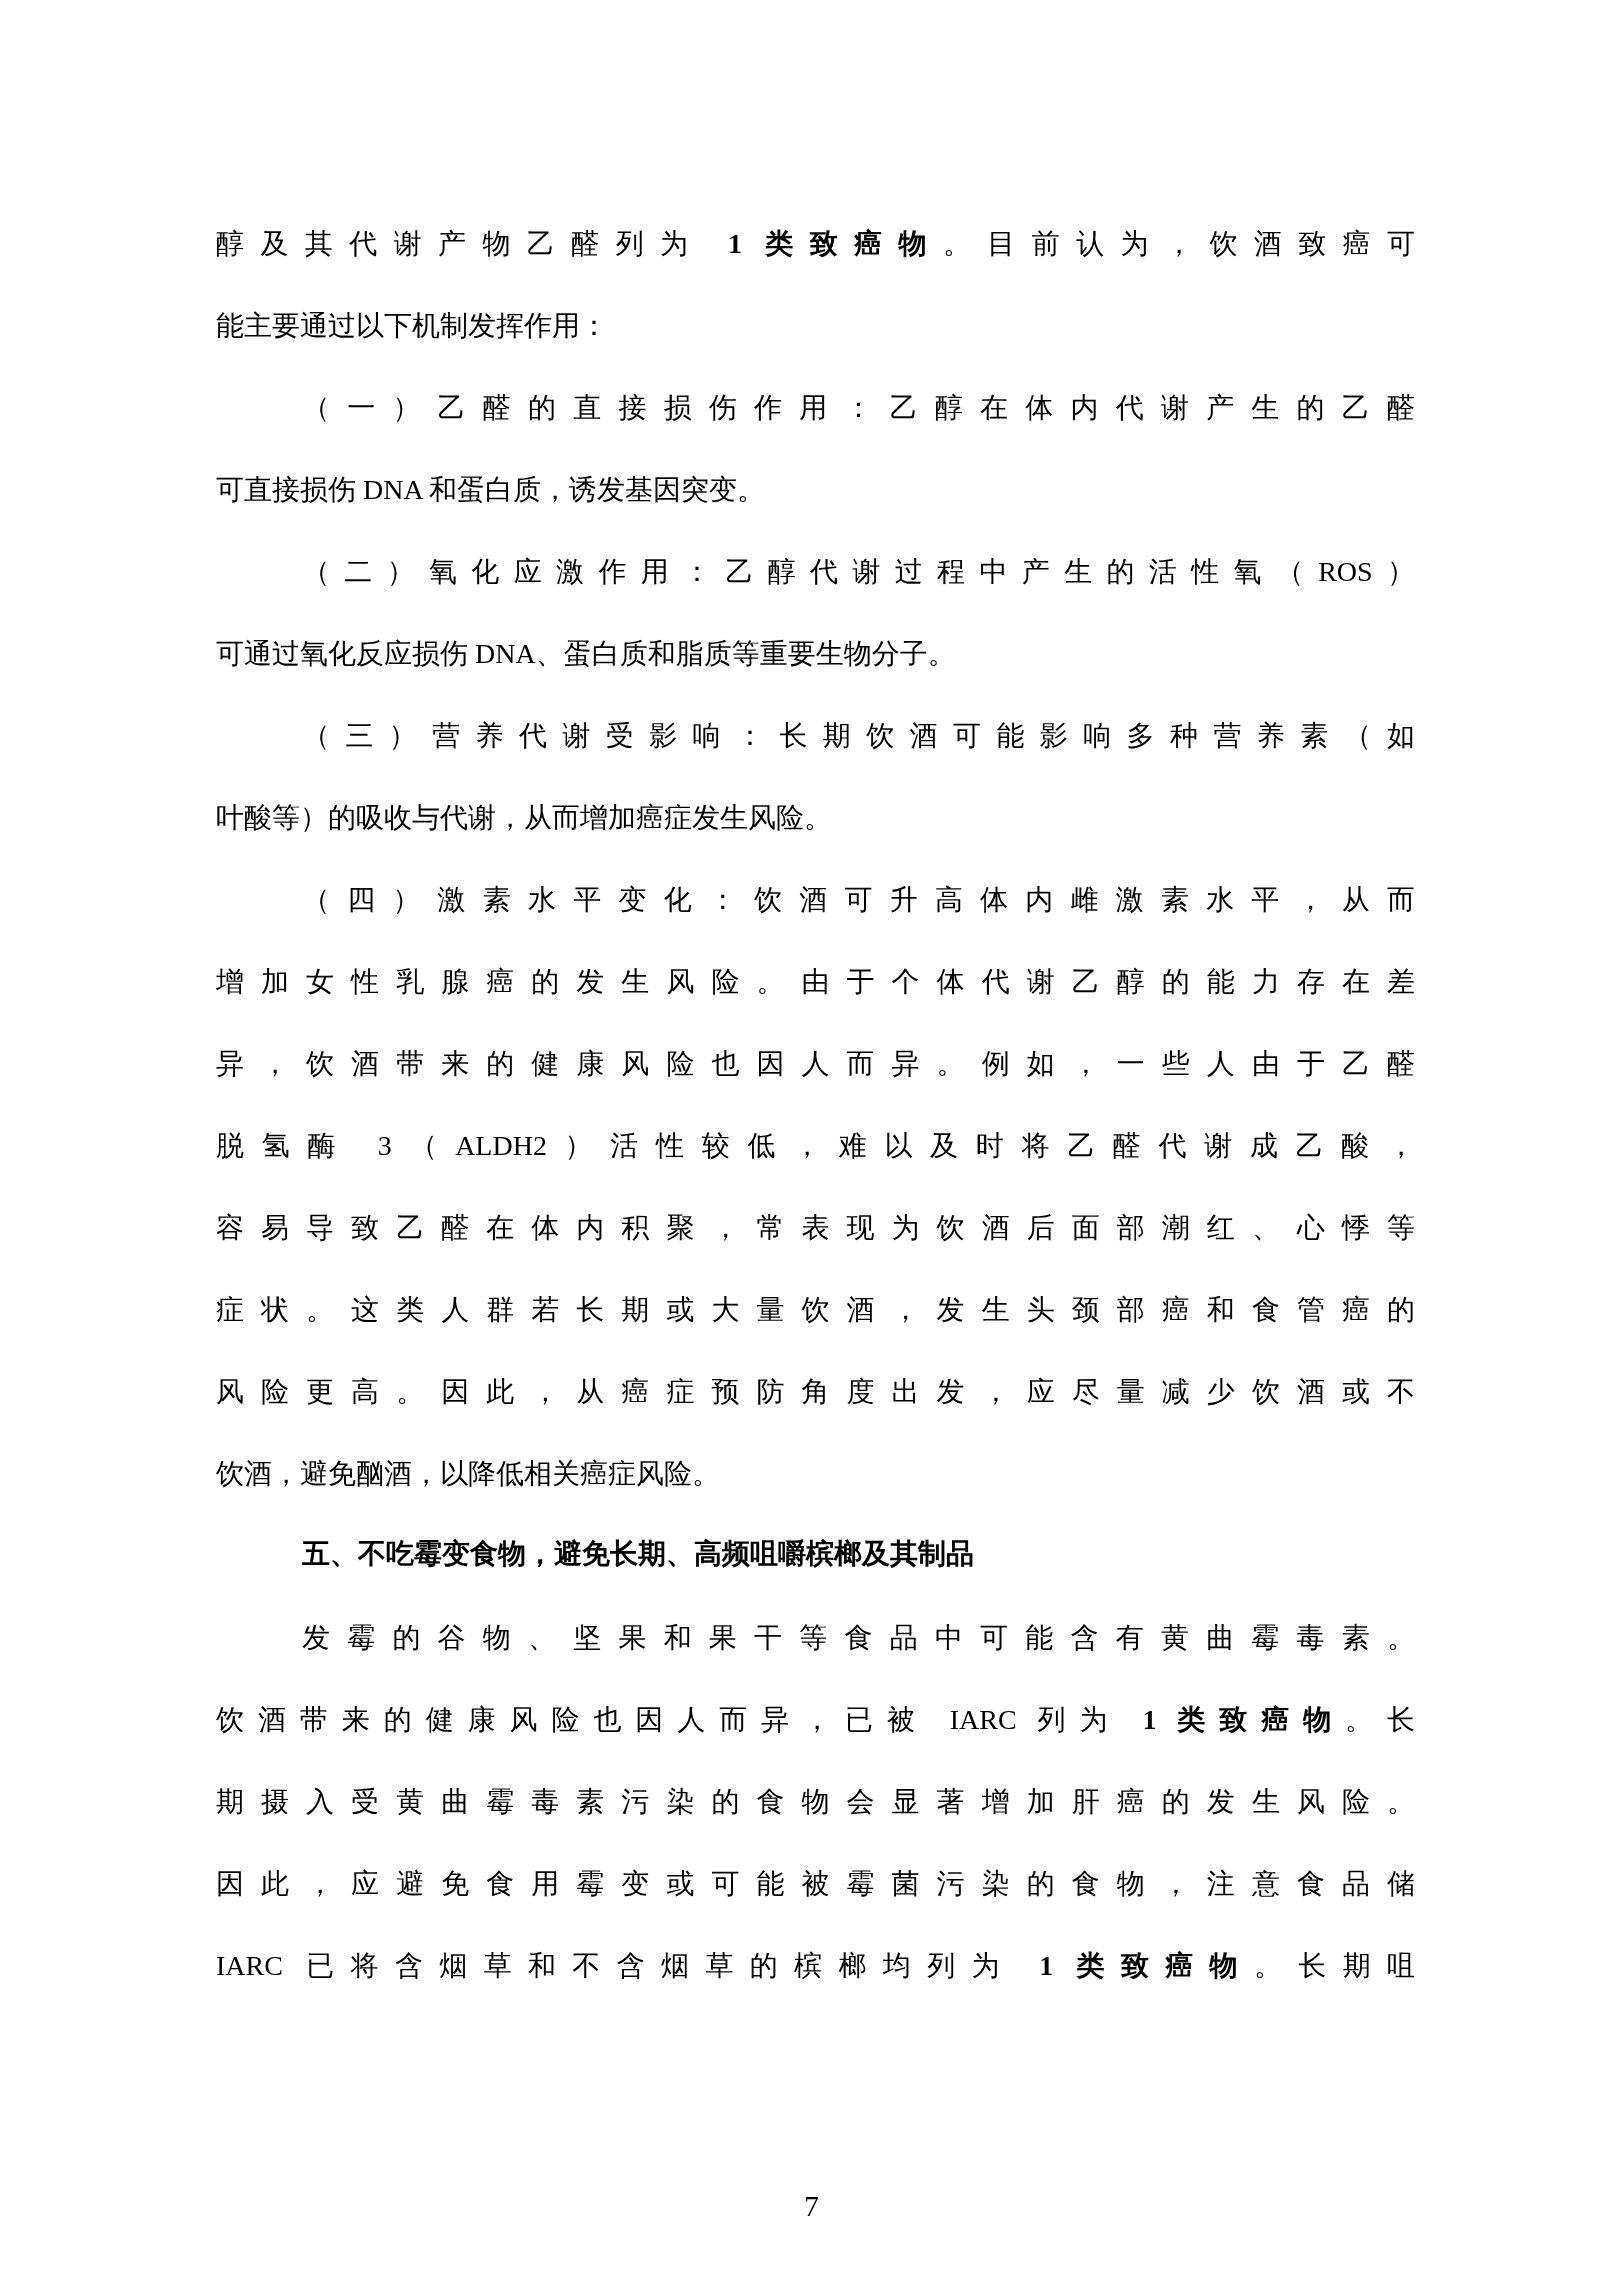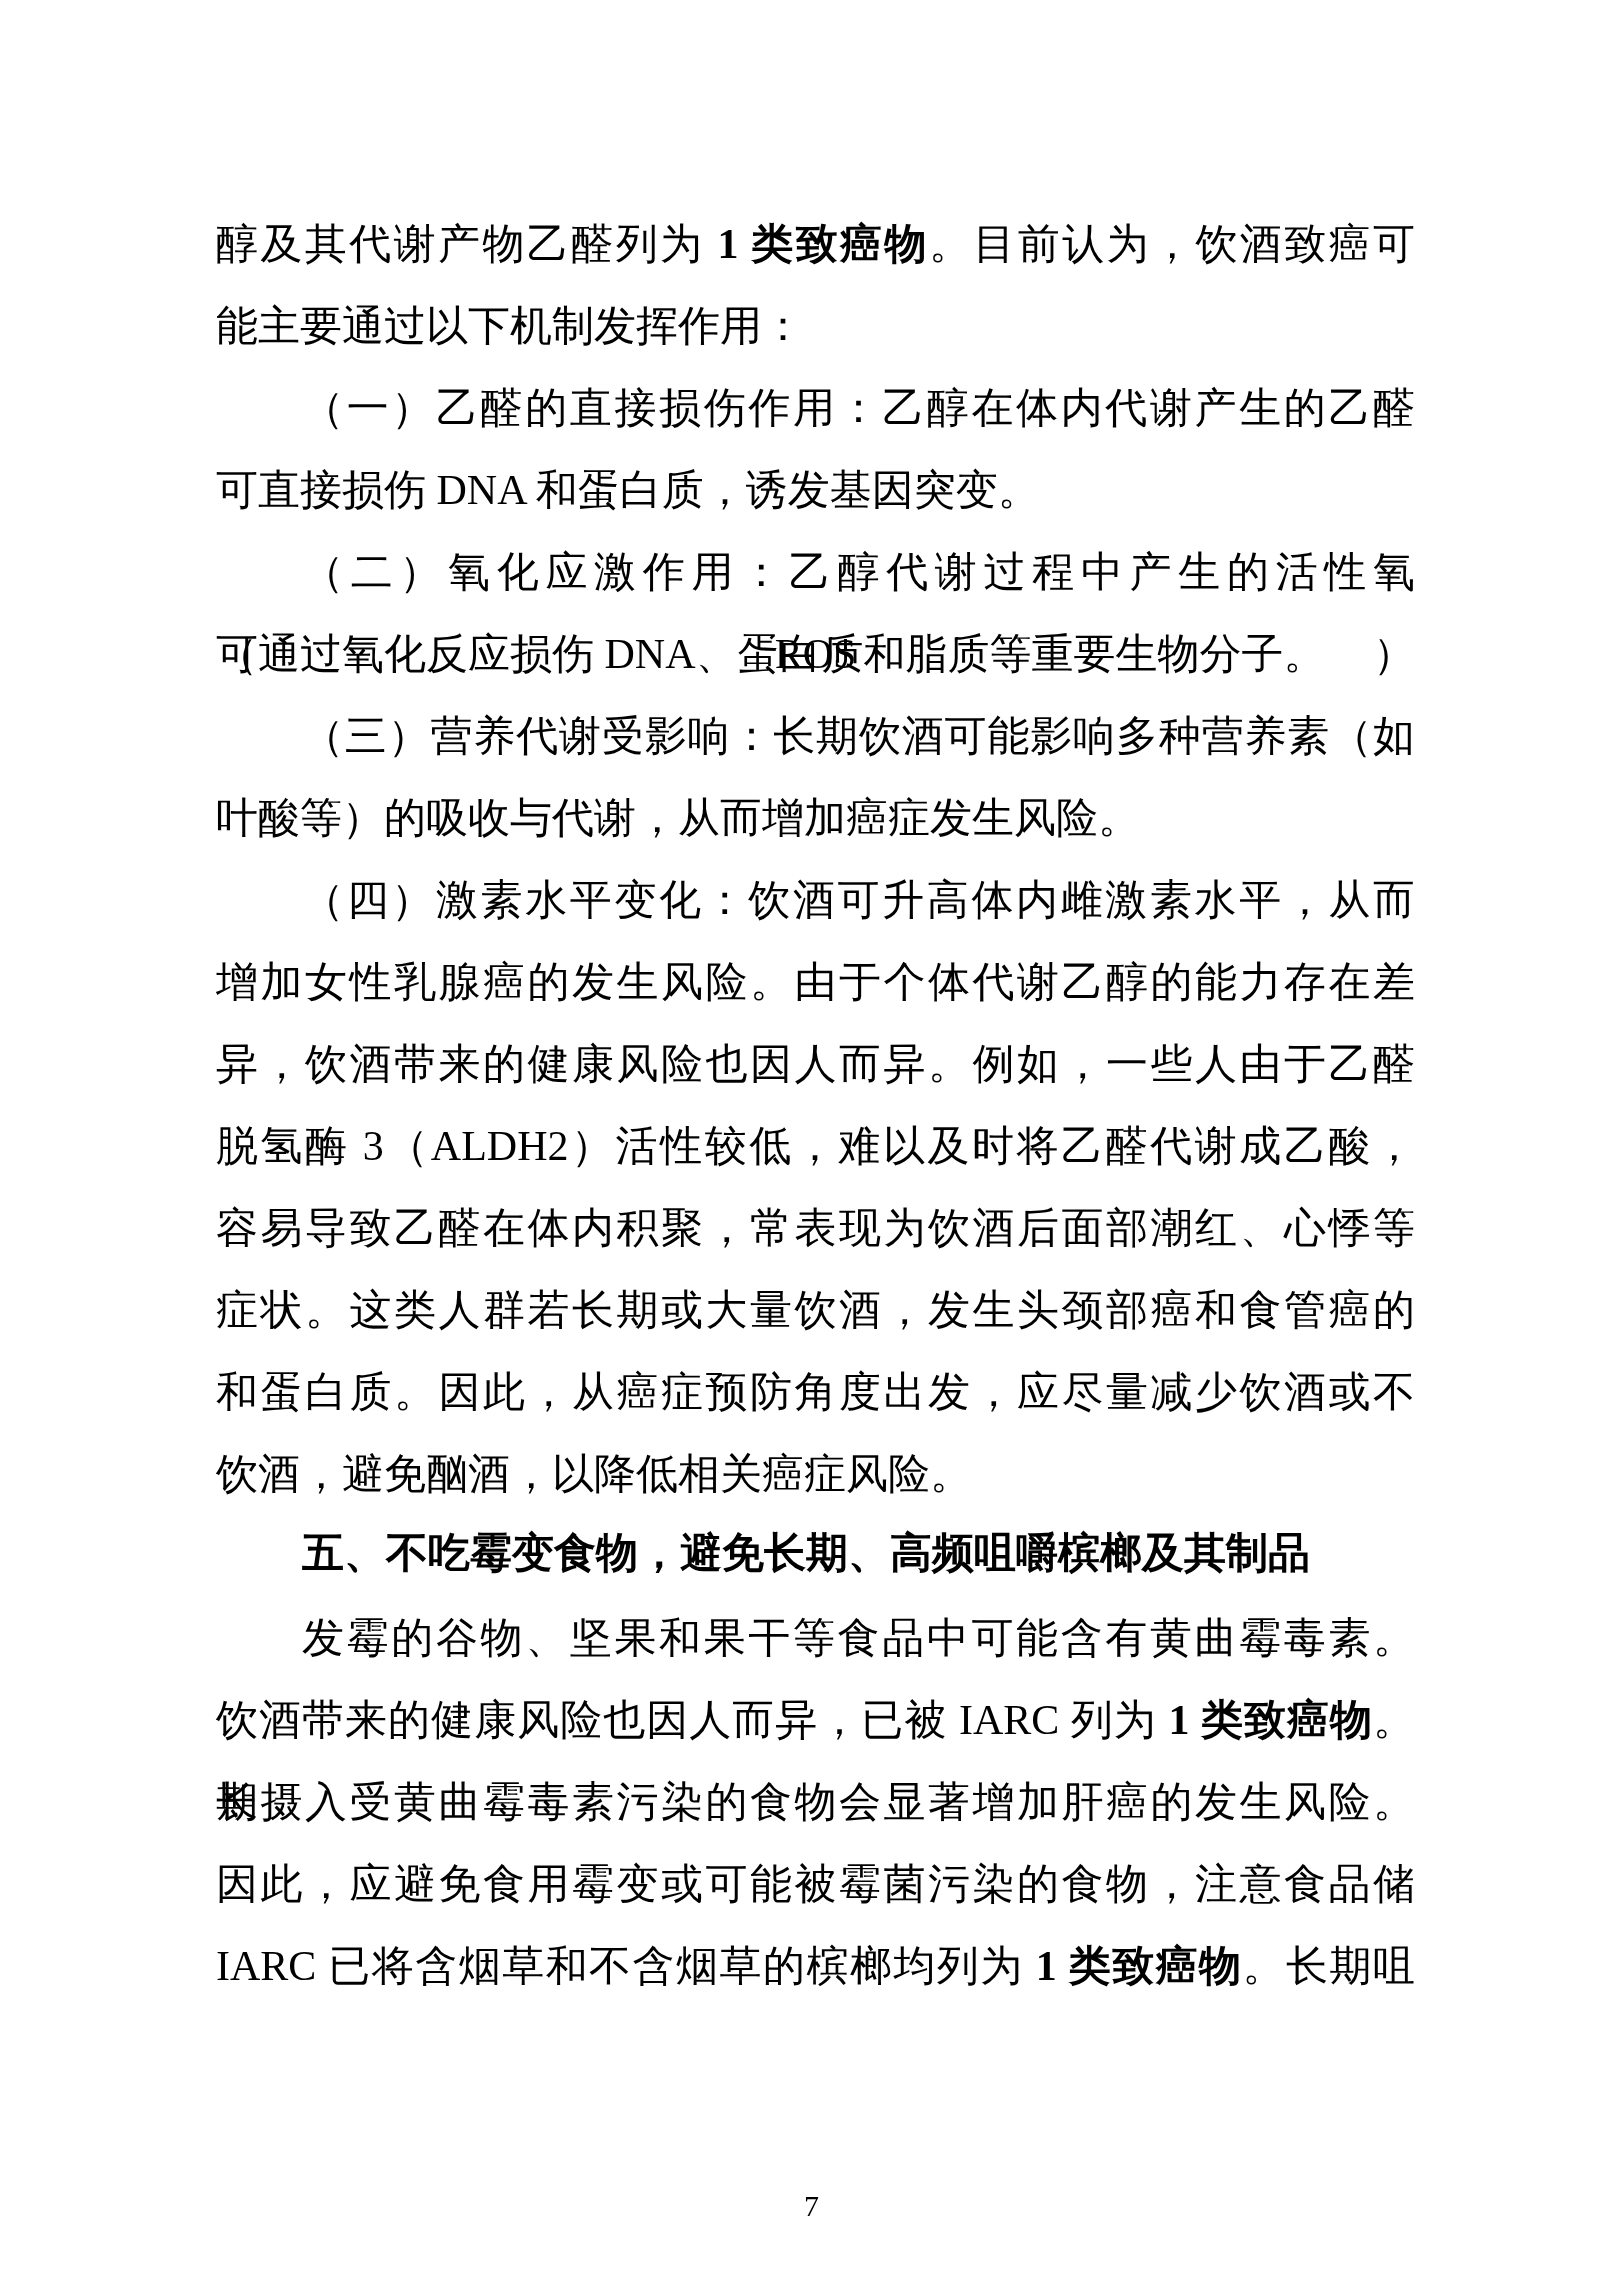--- a/index.html
+++ b/index.html
@@ -24,21 +24,21 @@
     position: absolute;
     left: 216px;
     top: 203px;
     width: 1199px;
   }
   .paragraph {
     margin: 0;
     padding: 0;
   }
   .line {
-    font-size: 42px;
+    font-size: 28px;
     line-height: 82px;
     height: 82px;
     letter-spacing: 0;
     white-space: normal;
     overflow: visible;
   }
   
   .line.fill {
     text-align: justify;
     text-align-last: justify;
@@ -89,21 +89,21 @@
         <div class="line fill indent"><span class="run">（三）营养代谢受影响：长期饮酒可能影响多种营养素（如</span></div>
         <div class="line"><span class="run">叶酸等）的吸收与代谢，从而增加癌症发生风险。</span></div>
       </div>
       <div class="paragraph">
         <div class="line fill indent"><span class="run">（四）激素水平变化：饮酒可升高体内雌激素水平，从而</span></div>
         <div class="line fill"><span class="run">增加女性乳腺癌的发生风险。由于个体代谢乙醇的能力存在差</span></div>
         <div class="line fill"><span class="run">异，饮酒带来的健康风险也因人而异。例如，一些人由于乙醛</span></div>
         <div class="line fill"><span class="run">脱氢酶 3（ALDH2）活性较低，难以及时将乙醛代谢成乙酸，</span></div>
         <div class="line fill"><span class="run">容易导致乙醛在体内积聚，常表现为饮酒后面部潮红、心悸等</span></div>
         <div class="line fill"><span class="run">症状。这类人群若长期或大量饮酒，发生头颈部癌和食管癌的</span></div>
-        <div class="line fill"><span class="run">和蛋白质。因此，从癌症预防角度出发，应尽量减少饮酒或不</span></div>
+        <div class="line fill"><span class="run">风险更高。因此，从癌症预防角度出发，应尽量减少饮酒或不</span></div>
         <div class="line"><span class="run">饮酒，避免酗酒，以降低相关癌症风险。</span></div>
       </div>
       <div class="paragraph heading">
         <div class="line indent"><span class="run bold">五、不吃霉变食物，避免长期、高频咀嚼槟榔及其制品</span></div>
       </div>
       <div class="paragraph">
         <div class="line fill indent"><span class="run">发霉的谷物、坚果和果干等食品中可能含有黄曲霉毒素。</span></div>
         <div class="line fill"><span class="run">饮酒带来的健康风险也因人而异，已被 IARC 列为 </span><span class="run bold">1 类致癌物</span><span class="run">。长</span></div>
         <div class="line fill"><span class="run">期摄入受黄曲霉毒素污染的食物会显著增加肝癌的发生风险。</span></div>
         <div class="line fill"><span class="run">因此，应避免食用霉变或可能被霉菌污染的食物，注意食品储</span></div>

